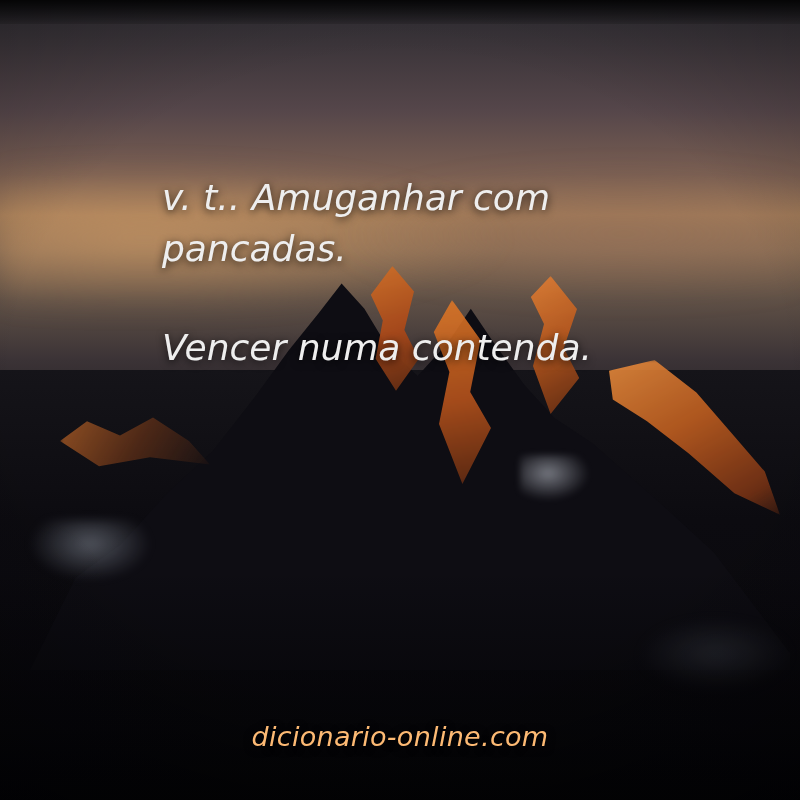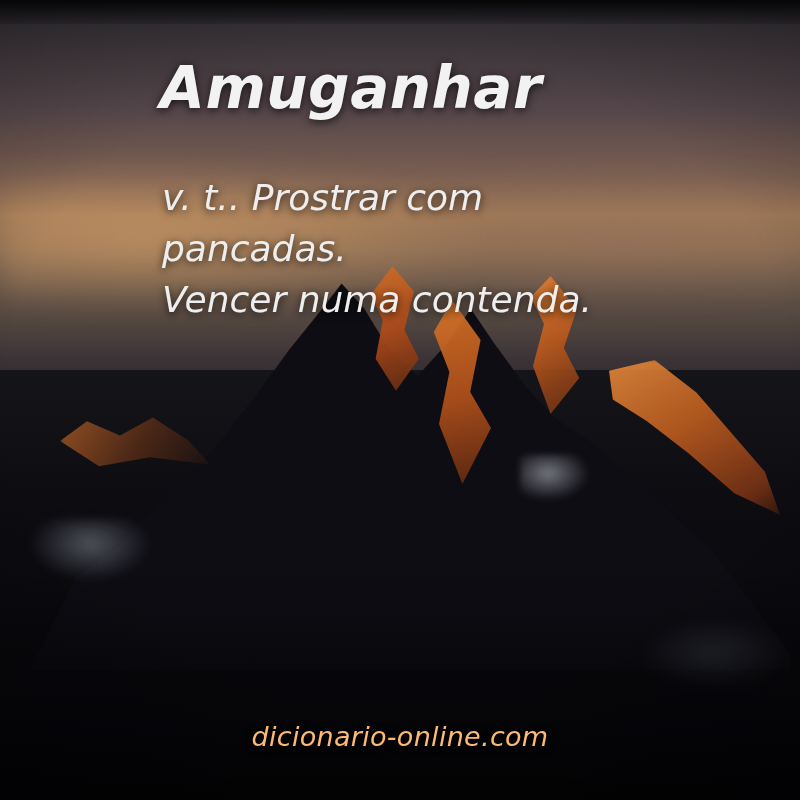--- a/index.html
+++ b/index.html
@@ -214,20 +214,21 @@
   }
   .def {
     font-family: "DejaVu Sans", sans-serif;
     font-style: italic;
     font-size: 36px;
     line-height: 1.42;
     color: #eeeeee;
     text-shadow: 0 2px 9px rgba(0,0,0,.8);
   }
   .def + .def {
+    margin-top: 48px;
   }
   .footer {
     position: absolute;
     left: 0;
     right: 0;
     bottom: 48px;
     text-align: center;
     font-family: "DejaVu Sans", sans-serif;
     font-style: italic;
     font-size: 27px;
@@ -256,23 +257,22 @@
     <div class="lit-e"></div>
     <div class="snow-a"></div>
     <div class="snow-b"></div>
     <div class="snow-c"></div>
     <div class="bottom-fade"></div>
     <div class="vignette"></div>
     <div class="top-bar"></div>
   </div>
 
   <div class="content">
-    <div class="headword">Amuganhar</div>
 
     <div class="definitions">
-      <div class="def">v. t.. Prostrar com pancadas.</div>
+      <div class="def">v. t.. Amuganhar com pancadas.</div>
       <div class="def">Vencer numa contenda.</div>
     </div>
 
     <div class="footer">dicionario-online.com</div>
   </div>
 
 </div>
 
 </body></html>

